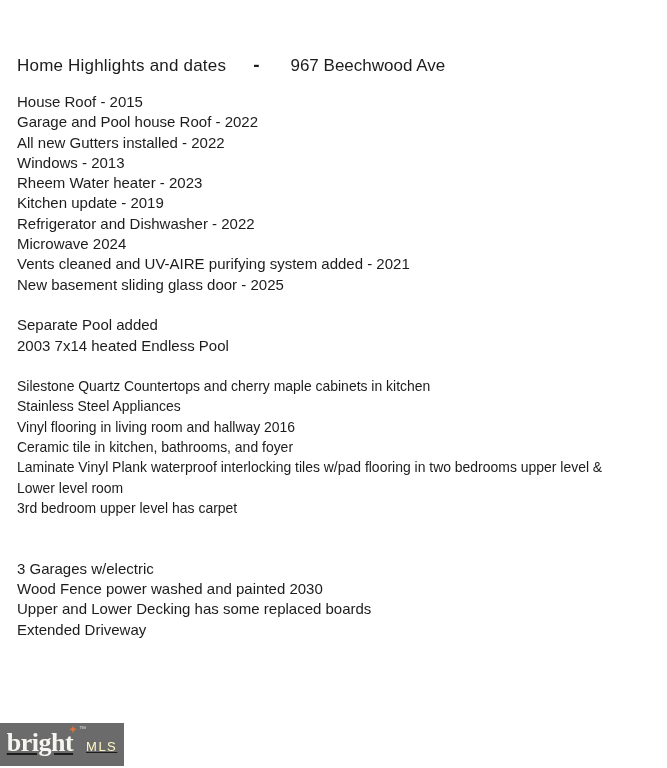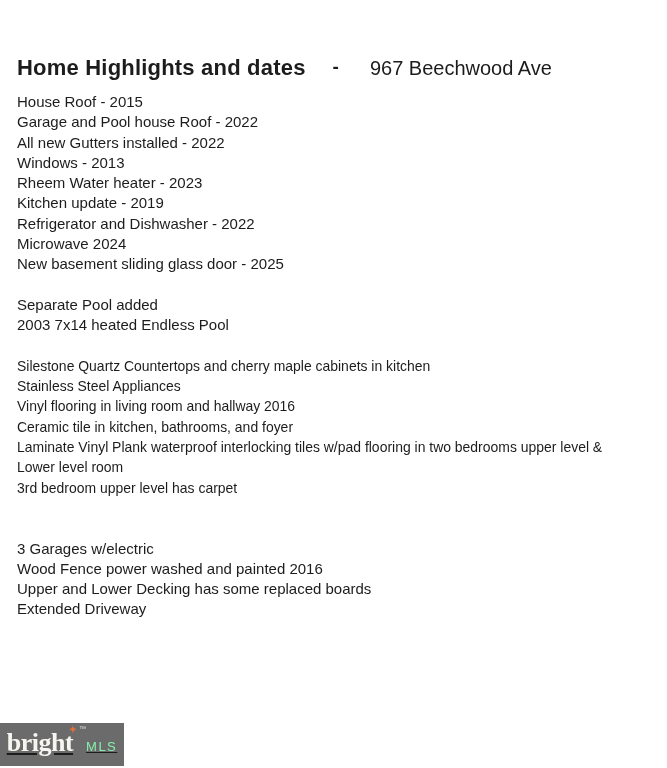--- a/index.html
+++ b/index.html
@@ -15,33 +15,33 @@
 
   
   .header {
     position: absolute;
     left: 17px; top: 55px;
     display: flex;
     align-items: center;
     white-space: nowrap;
   }
   .title {
-    font-size: 22px;
-    font-weight: 700;
+    font-size: 17px;
+    font-weight: 400;
     letter-spacing: 0.2px;
   }
   .dash {
     font-size: 19px;
     font-weight: 700;
     margin-left: 27px;
     position: relative;
     top: -1px;
   }
   .address {
-    font-size: 20px;
+    font-size: 17px;
     font-weight: 400;
     margin-left: 31px;
   }
 
   
   .content {
     position: absolute;
     left: 17px; top: 92px; right: 6px;
   }
   .section { margin: 0 0 20.3px 0; }
@@ -117,41 +117,42 @@
   <div class="content" id="sections-container">
       <div class="section">
         <div class="line">House Roof - 2015</div>
         <div class="line">Garage and Pool house Roof - 2022</div>
         <div class="line">All new Gutters installed - 2022</div>
         <div class="line">Windows - 2013</div>
         <div class="line">Rheem Water heater - 2023</div>
         <div class="line">Kitchen update - 2019</div>
         <div class="line">Refrigerator and Dishwasher - 2022</div>
         <div class="line">Microwave 2024</div>
+        <div class="line">Vents cleaned and UV-AIRE purifying system added - 2021</div>
         <div class="line">New basement sliding glass door - 2025</div>
       </div>
       <div class="section">
         <div class="line">Separate Pool added</div>
         <div class="line">2003 7x14 heated Endless Pool</div>
       </div>
       <div class="section condensed">
         <div class="line">Silestone Quartz Countertops and cherry maple cabinets in kitchen</div>
         <div class="line">Stainless Steel Appliances</div>
         <div class="line">Vinyl flooring in living room and hallway 2016</div>
         <div class="line">Ceramic tile in kitchen, bathrooms, and foyer</div>
         <div class="line">Laminate Vinyl Plank waterproof interlocking tiles w/pad flooring in two bedrooms upper level &amp;</div>
         <div class="line">Lower level room</div>
         <div class="line">3rd bedroom upper level has carpet</div>
       </div>
       <div class="section gap-extra">
         <div class="line">3 Garages w/electric</div>
-        <div class="line">Wood Fence power washed and painted 2016</div>
+        <div class="line">Wood Fence power washed and painted 2030</div>
         <div class="line">Upper and Lower Decking has some replaced boards</div>
         <div class="line">Extended Driveway</div>
       </div>
     </div>
 
   <div class="mls" id="mls-badge" style="background: rgb(107, 107, 107);">
     <span class="brand" id="mls-brand" style="color: rgb(247, 245, 239);"><span>bright</span><span class="star" id="mls-star" style="color: rgb(224, 113, 58);">✦</span><span class="tm">™</span></span>
-    <span class="mls-suffix" id="mls-suffix" style="color: #86efac;">MLS</span>
+    <span class="mls-suffix" id="mls-suffix" style="color: #fef9c3;">MLS</span>
   </div>
 
 </div>
 
 </body></html>

